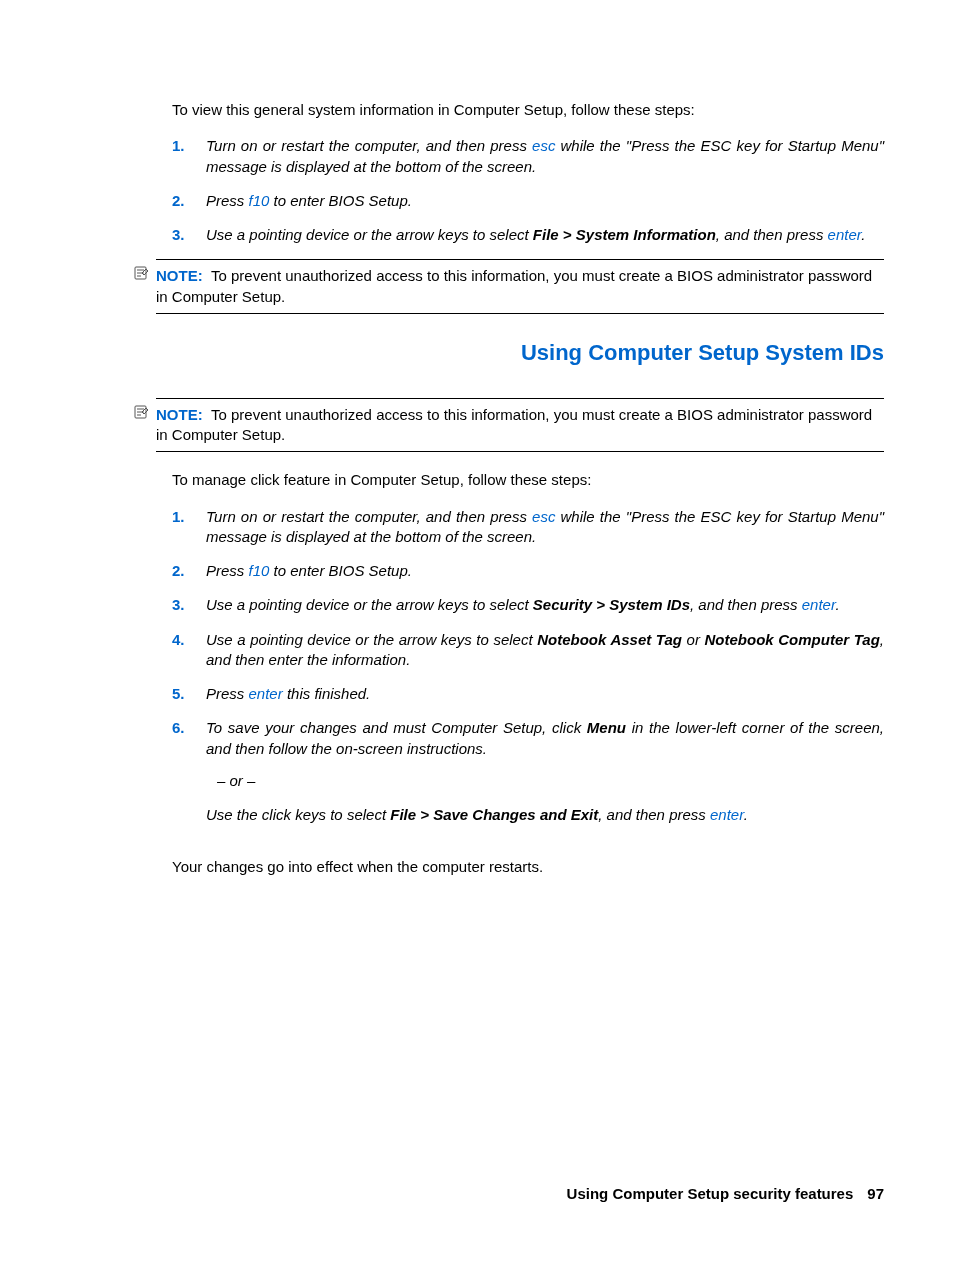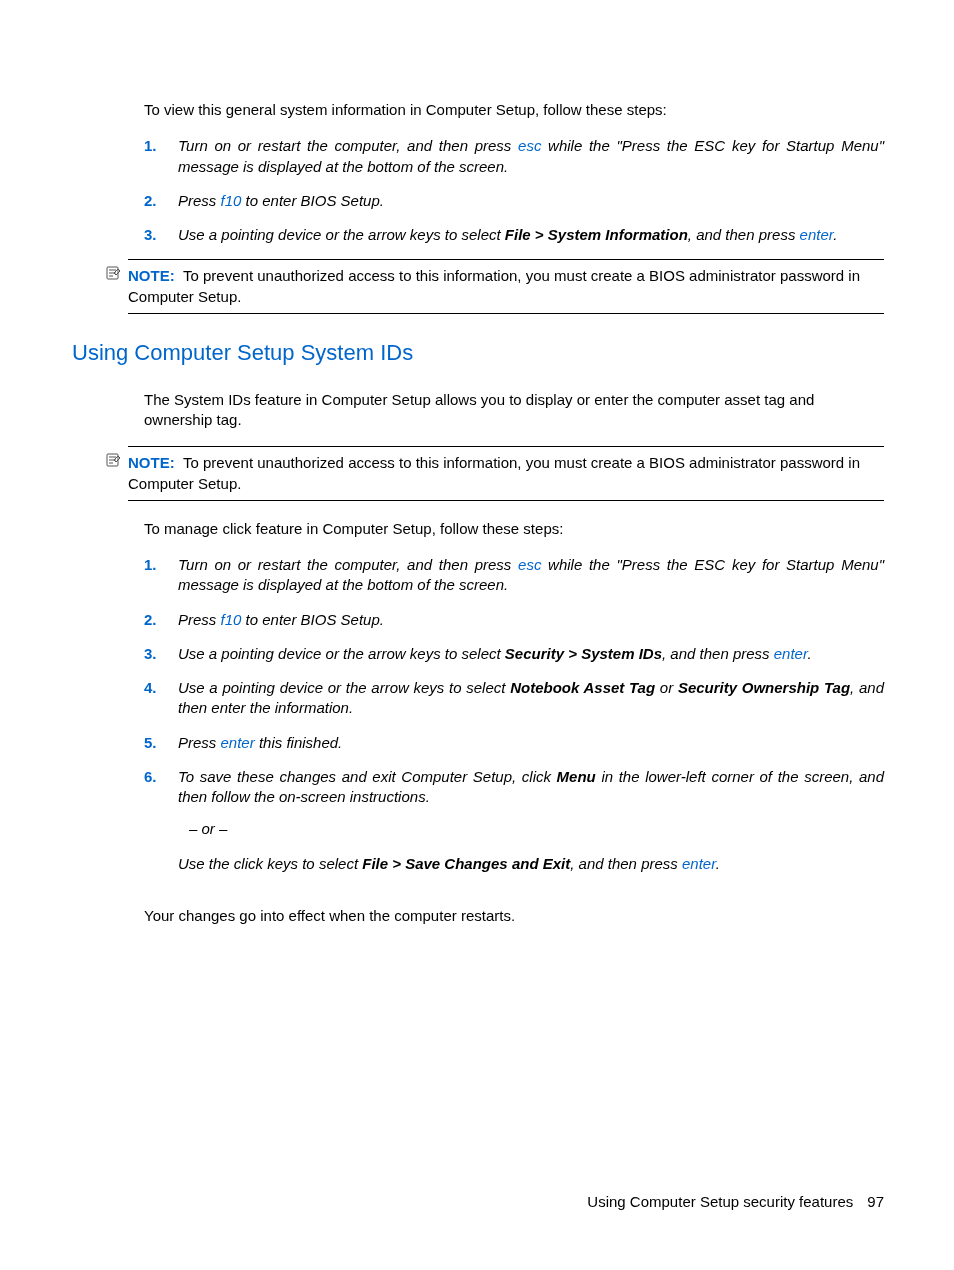--- a/index.html
+++ b/index.html
@@ -7,21 +7,21 @@
     padding: 0;
     background: #fff;
     font-family: Arial, Helvetica, sans-serif;
     font-size: 15px;
     color: #000;
     width: 954px;
     height: 1270px;
     position: relative;
   }
   .page {
-    padding: 100px 70px 60px 72px;
+    padding: 100px 70px 60px 100px;
     box-sizing: border-box;
     height: 100%;
     position: relative;
   }
   .content-indent {
     margin-left: 72px;
   }
   p {
     margin: 0 0 16px 0;
     line-height: 1.35;
@@ -73,32 +73,34 @@
     stroke: #555;
     fill: none;
   }
   .note-label {
     color: #0066cc;
     font-weight: bold;
   }
   h2.section-title {
     color: #0066cc;
     font-size: 22px;
-    font-weight: normal;
-    margin: 26px 0 24px 0;
+    font-weight: bold;
+    margin: 26px 0 32px 0;
+    text-align: right;
   }
   .sub-para {
     margin: 12px 0 14px 11px;
     line-height: 1.35;
   }
   .footer {
     position: absolute;
-    bottom: 60px;
+    bottom: 68px;
     right: 70px;
     font-size: 15px;
+    font-weight: bold;
   }
   .pgnum {
     margin-left: 14px;
   }
 </style>
 </head>
 <body>
 
 <div class="page">
 
@@ -129,23 +131,20 @@
           <path d="M12 4l2 2-4 4-2-2z"></path>
         </svg>
     </span>
     <div class="note-box">
       <span class="note-label">NOTE:</span>&nbsp;&nbsp;<span>To prevent unauthorized access to this information, you must create a BIOS administrator password in Computer Setup.</span>
     </div>
   </div>
 
   <h2 class="section-title">Using Computer Setup System IDs</h2>
 
-  <div class="content-indent">
-    <p>The System IDs feature in Computer Setup allows you to display or enter the computer asset tag and ownership tag.</p>
-  </div>
 
   <div class="note-wrap">
     <span class="note-icon">
       <svg viewBox="0 0 16 16">
           <rect x="1" y="2" width="11" height="12" rx="1"></rect>
           <path d="M3 5h7M3 8h7M3 11h4"></path>
           <path d="M12 4l2 2-4 4-2-2z"></path>
         </svg>
     </span>
     <div class="note-box">
@@ -166,32 +165,32 @@
       <div class="ol-body"><span>Press </span><span class="blue">f10</span><span> to enter BIOS Setup.</span></div>
     </div>
 
     <div class="ol-row">
       <div class="ol-num">3.</div>
       <div class="ol-body"><span>Use a pointing device or the arrow keys to select </span><span class="bold">Security &gt; System IDs</span><span>, and then press </span><span class="blue">enter</span><span>.</span></div>
     </div>
 
     <div class="ol-row">
       <div class="ol-num">4.</div>
-      <div class="ol-body"><span>Use a pointing device or the arrow keys to select </span><span class="bold">Notebook Asset Tag</span><span> or </span><span class="bold">Security Ownership Tag</span><span>, and then enter the information.</span></div>
+      <div class="ol-body"><span>Use a pointing device or the arrow keys to select </span><span class="bold">Notebook Asset Tag</span><span> or </span><span class="bold">Notebook Computer Tag</span><span>, and then enter the information.</span></div>
     </div>
 
     <div class="ol-row">
       <div class="ol-num">5.</div>
       <div class="ol-body"><span>Press </span><span class="blue">enter</span><span> this finished.</span></div>
     </div>
 
     <div class="ol-row">
       <div class="ol-num">6.</div>
       <div class="ol-body">
-        <span>To save these changes and exit Computer Setup, click </span><span class="bold">Menu</span><span> in the lower-left corner of the screen, and then follow the on-screen instructions.</span>
+        <span>To save your changes and must Computer Setup, click </span><span class="bold">Menu</span><span> in the lower-left corner of the screen, and then follow the on-screen instructions.</span>
         <div class="sub-para">– or –</div>
         <span>Use the click keys to select </span><span class="bold">File &gt; Save Changes and Exit</span><span>, and then press </span><span class="blue">enter</span><span>.</span>
       </div>
     </div>
 
     <p style="margin-top:32px;">Your changes go into effect when the computer restarts.</p>
   </div>
 
   <div class="footer">
     <span>Using Computer Setup security features</span><span class="pgnum">97</span>

